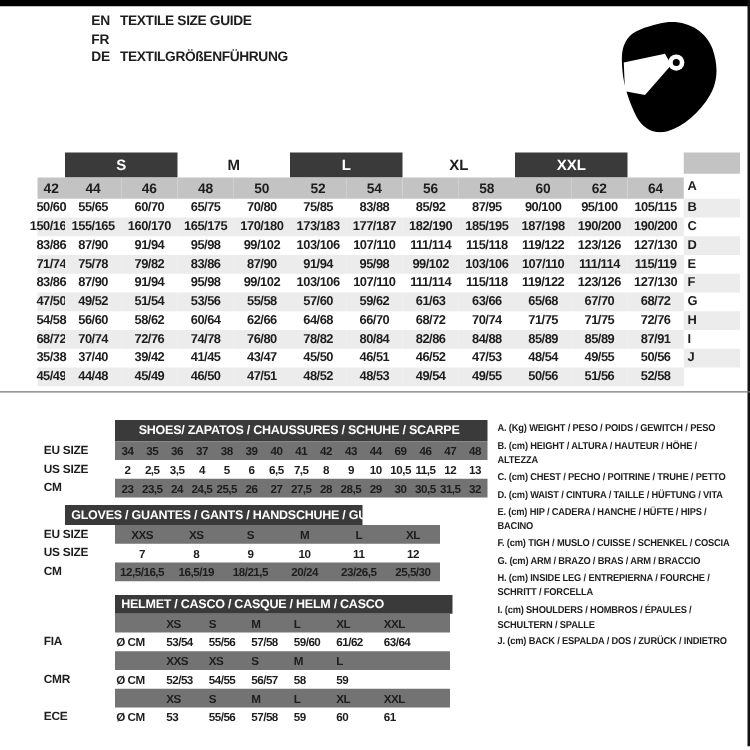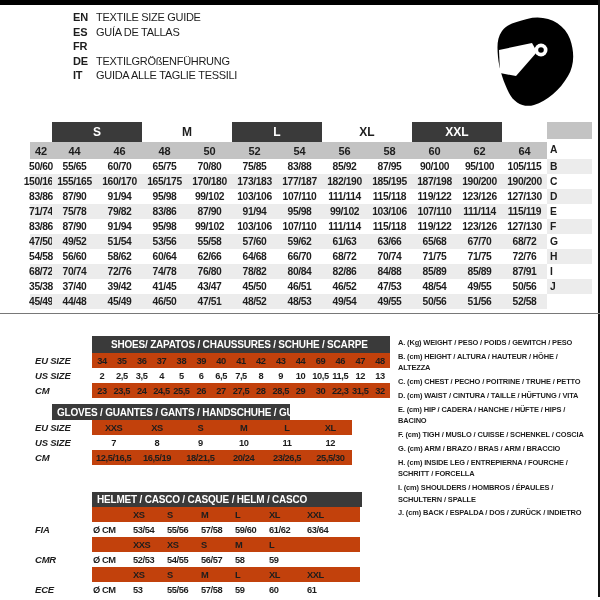--- a/index.html
+++ b/index.html
@@ -5,87 +5,79 @@
   html,body{margin:0;padding:0;background:#fff;}
   .canvas{position:relative;width:600px;height:600px;background:#fff;overflow:hidden;
           font-family:"Liberation Sans",sans-serif;color:#1d1d1d;}
   .topbar{position:absolute;top:0;left:0;width:600px;height:5px;background:#000;}
   .rightedge{position:absolute;top:0;right:0;width:2px;height:597px;background:#111;}
 
   
   .langs{position:absolute;left:40px;top:10px;margin-left:33px;}
   .lang-row{display:flex;height:14.5px;align-items:center;}
   .lang-code{width:23px;font-weight:700;font-size:11px;letter-spacing:-0.2px;}
-  .lang-title{font-weight:400;font-size:11px;letter-spacing:-0.3px;white-space:nowrap;}
+  .lang-title{font-weight:700;font-size:11px;letter-spacing:-0.3px;white-space:nowrap;}
 
   .helmet-ico{position:absolute;left:494px;top:16px;}
 
   
   .maintable{position:absolute;left:30px;top:122px;width:562px;display:grid;
              grid-template-columns:22px repeat(12,1fr);}
   .mt-group{height:20px;display:flex;align-items:center;justify-content:center;
             font-weight:700;font-size:12px;}
   .mt-group.dark{background:#3a3a3a;color:#fff;}
   .mt-size{height:17px;background:#c3c3c3;display:flex;align-items:center;justify-content:center;
            font-weight:700;font-size:11px;}
   .mt-cell{height:15px;display:flex;align-items:center;justify-content:center;
            font-weight:700;font-size:10.3px;letter-spacing:-0.4px;white-space:nowrap;}
   .mt-letter{justify-content:flex-start;padding-left:3px;}
   .striped{background:#ececec;}
 
   .divider{position:absolute;left:0;top:313px;width:600px;height:1px;background:#787878;}
 
   
   .section{position:absolute;left:30px;}
-  #sec-shoes{top:336px;} #sec-gloves{top:404px;} #sec-helmet{top:476px;margin-top:16px;}
+  #sec-shoes{top:336px;} #sec-gloves{top:404px;} #sec-helmet{top:476px;}
   .sec-title{margin-left:62px;background:#3a3a3a;color:#fff;font-weight:700;font-size:10px;
              display:flex;align-items:center;padding-left:5px;letter-spacing:-0.2px;white-space:nowrap;box-sizing:border-box;}
   .title-shoes{width:298px;height:17px;padding-left:19px;} .title-gloves{width:238px;height:16px;margin-left:22px;} .title-helmet{width:270px;height:15px;}
   .sec-row{position:relative;height:15px;}
   .sec-label{position:absolute;left:5px;top:0;height:100%;display:flex;align-items:center;
-             font-weight:700;font-size:9.5px;letter-spacing:-0.2px;white-space:nowrap;font-style:italic;}
+             font-weight:700;font-size:9.5px;letter-spacing:-0.2px;white-space:nowrap;}
   .sec-cells{margin-left:62px;height:100%;display:grid;}
   .cells-shoes{width:298px;grid-template-columns:repeat(15,1fr);}
   .cells-gloves{width:260px;grid-template-columns:repeat(6,1fr);}
   .cells-helmet{width:268px;grid-template-columns:40px 34px 34px 34px 34px 38px 1fr;}
   .cell{display:flex;align-items:center;justify-content:center;font-weight:700;font-size:9.3px;
         letter-spacing:-0.4px;white-space:nowrap;}
   .cell.left{justify-content:flex-start;padding-left:1px;}
-  .shaded{background:#c2410c;}
+  .shaded{background:#737373;}
 
   
   .legend{position:absolute;left:398px;top:337px;width:205px;transform:scaleX(0.93);transform-origin:left top;}
   .legend-item{font-weight:700;font-size:8px;line-height:11.6px;letter-spacing:-0.15px;margin-bottom:2.2px;}
 </style>
 </head>
 <body>
 
 <div class="canvas">
   <div class="topbar"></div>
   <div class="rightedge"></div>
 
   <div class="langs">
       <div class="lang-row">
         <div class="lang-code">EN</div>
         <div class="lang-title">TEXTILE SIZE GUIDE</div>
       </div>
       <div class="lang-row">
-        <div class="lang-code">ES</div>
-        <div class="lang-title">GUÍA DE TALLAS</div>
-      </div>
-      <div class="lang-row">
         <div class="lang-code">FR</div>
       </div>
       <div class="lang-row">
         <div class="lang-code">DE</div>
         <div class="lang-title">TEXTILGRÖßENFÜHRUNG</div>
-      </div>
-      <div class="lang-row">
-        <div class="lang-code">IT</div>
-        <div class="lang-title">GUIDA ALLE TAGLIE TESSILI</div>
       </div>
     </div>
 
   <div class="helmet-ico">
     <svg width="80" height="90" viewBox="0 0 80 90" aria-hidden="true">
       <path d="M33 3 C52 -2 70 7 76 23 C81 37 80 50 74 60 C66 74 53 85 40 89 C30 92 20 87 15 77 C10 67 5 53 4 41 C3 30 3 22 8 15 C13 8 22 6 33 3 Z" fill="#000"></path>
       <polygon points="5,34 38,27 43,36 22,60 6,57" fill="#fff"></polygon>
       <circle cx="47" cy="34" r="6.5" fill="#fff"></circle>
       <circle cx="47" cy="34" r="2.8" fill="#000"></circle>
     </svg>
@@ -297,21 +289,21 @@
             <div class="cell">24</div>
             <div class="cell">24,5</div>
             <div class="cell">25,5</div>
             <div class="cell">26</div>
             <div class="cell">27</div>
             <div class="cell">27,5</div>
             <div class="cell">28</div>
             <div class="cell">28,5</div>
             <div class="cell">29</div>
             <div class="cell">30</div>
-            <div class="cell">22,3</div>
+            <div class="cell">30,5</div>
             <div class="cell">31,5</div>
             <div class="cell">32</div>
           </div>
         </div>
       </div>
   </div>
 
   <div class="section" id="sec-gloves">
     <div class="sec-title title-gloves">GLOVES / GUANTES / GANTS / HANDSCHUHE / GUANTI</div>
     <div>

